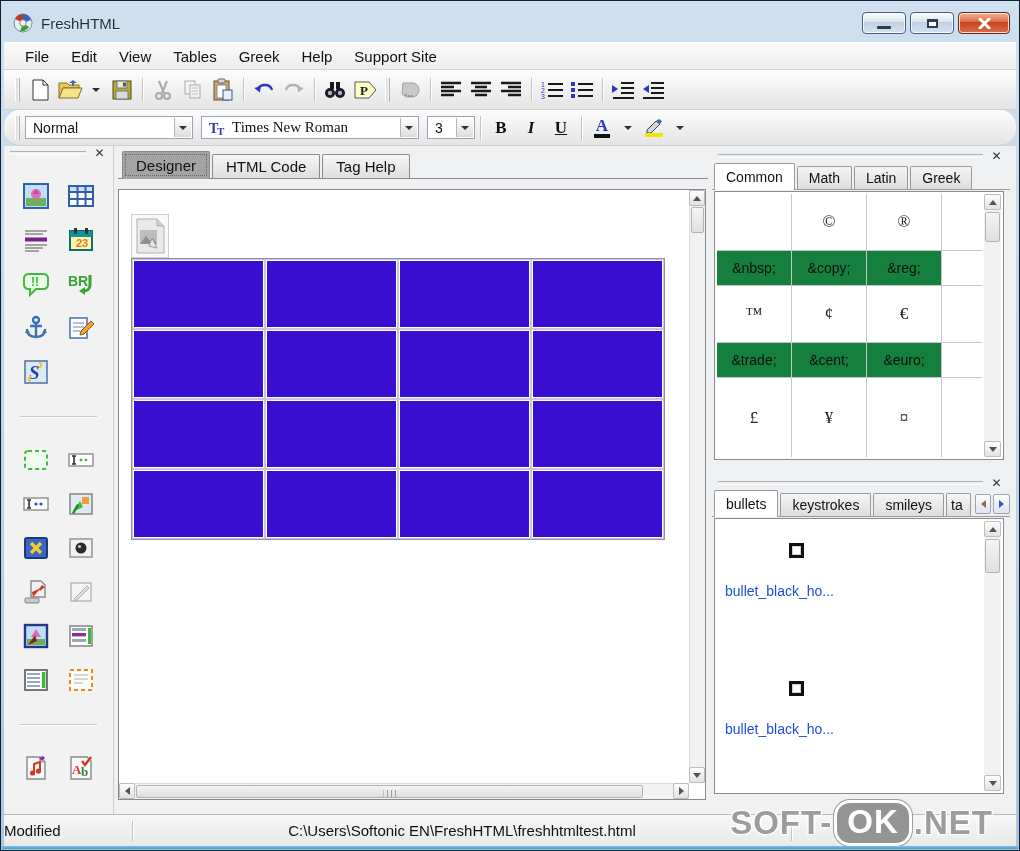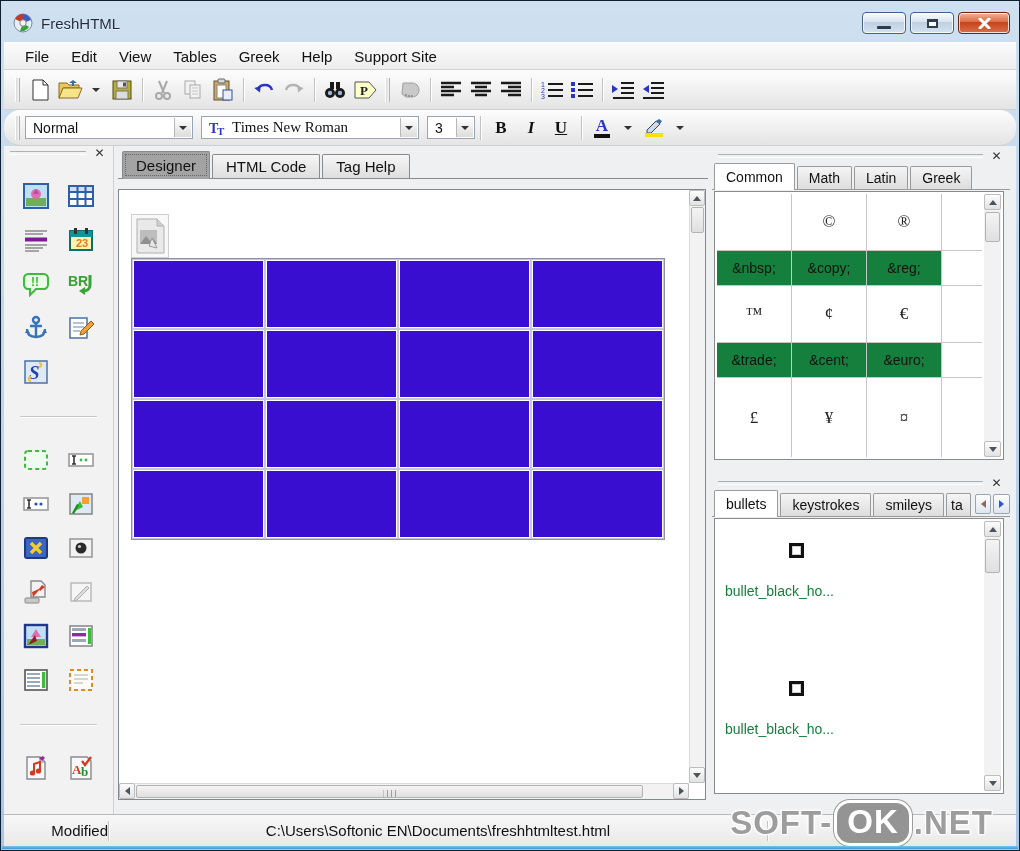--- a/index.html
+++ b/index.html
@@ -117,26 +117,26 @@
     grid-template-columns:74px 74px 74px 1fr;grid-template-rows:56px 34px 56px 34px 1fr;
     gap:1px;background:#c6c6c6;}
   .sym-cell{background:#fff;display:flex;align-items:center;justify-content:center;}
   .sym-cell.glyph{font-family:"Liberation Serif",serif;font-size:17px;color:#222;}
   .sym-cell.entity{font-size:14px;color:#111;}
   .row-hl{background:#15803d;}
   .rp-scroll{position:absolute;top:2px;right:2px;bottom:2px;width:17px;background:#f2f2f2;}
 
   .bullet-item-icon{width:15px;height:15px;border:3px solid #111;background:#fff;
     box-shadow:inset 0 0 0 1px #cfcfcf;}
-  .bullet-label{font-size:14px;color:#15803d;}
+  .bullet-label{font-size:14px;color:#1d4ed8;}
 
   
   .statusbar{height:32px;background:linear-gradient(#f7f7f7,#e9e9e9);border-top:1px solid #b9b9b9;
     display:flex;align-items:center;font-size:15px;color:#111;}
-  .st-cell1{width:104px;text-align:right;padding-left:32px;}
+  .st-cell1{width:128px;text-align:left;}
   .st-sep{width:1px;height:20px;background:#c2c2c2;box-shadow:1px 0 0 #fff;}
   .st-cell2{width:658px;text-align:center;}
   .st-cell3{flex:1;}
 
   
   .watermark{position:absolute;right:26px;bottom:4px;display:flex;align-items:center;
     font-weight:bold;font-size:33px;color:#9d9d9d;letter-spacing:1px;
     text-shadow:-1px -1px 0 #fff,1px -1px 0 #fff,-1px 1px 0 #fff,1px 1px 0 #fff,0 0 5px #fff;}
   .wm-pill{background:#949494;color:#fff;border:3px solid #fff;border-radius:16px;
     padding:0 10px 2px 10px;margin:0 2px;text-shadow:none;box-shadow:0 0 0 1px #9d9d9d;}
@@ -700,21 +700,21 @@
               <span class="tri down"></span>
             </div>
         </div>
       </div>
     </div>
   </div>
 
   <div class="statusbar">
     <div class="st-cell1">Modified</div>
     <div class="st-sep"></div>
-    <div class="st-cell2">C:\Users\Softonic EN\Documents\freshhtmltest.html</div>
+    <div class="st-cell2">C:\Users\Softonic EN\FreshHTML\freshhtmltest.html</div>
     <div class="st-sep"></div>
     <div class="st-cell3"></div>
   </div>
 
   <div class="watermark">
     <span>SOFT-</span>
     <span class="wm-pill">OK</span>
     <span>.NET</span>
   </div>
 

